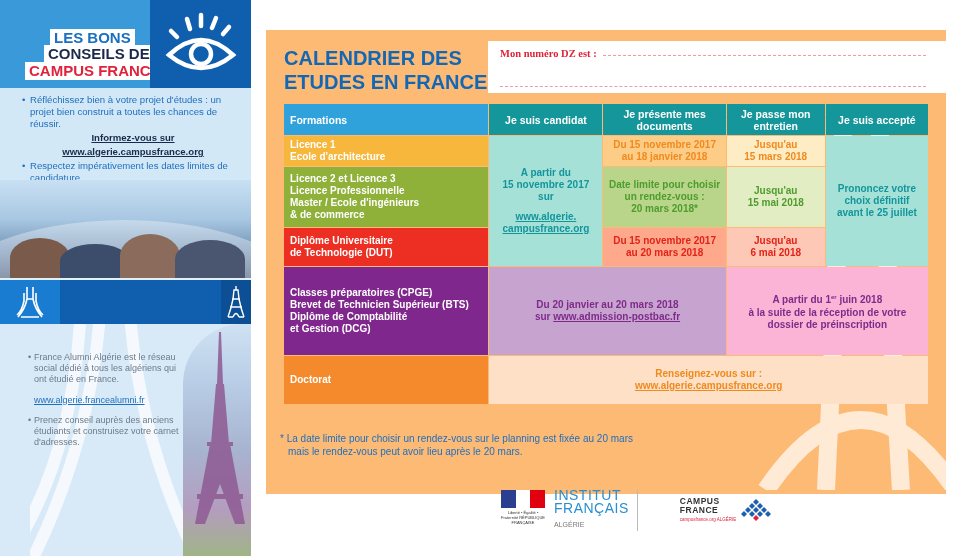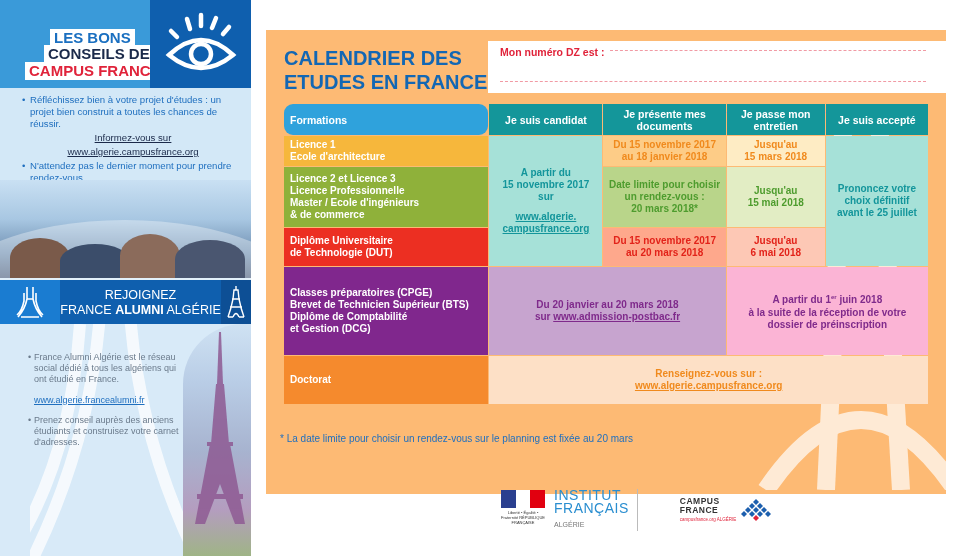--- a/index.html
+++ b/index.html
@@ -10,21 +10,21 @@
   .left { position: absolute; left: 0; top: 0; width: 251px; height: 556px; background: #d3e8f7; overflow: hidden; }
   .tips-head { position: absolute; left: 0; top: 0; width: 295px; height: 88px; background: #3a9ad9; }
   .eye-box { position: absolute; left: 150px; top: 0; width: 101px; height: 88px; background: #0f5fae; display: flex; align-items: center; justify-content: center; }
   .badge-line { position: absolute; background: #fff; font-weight: bold; font-size: 15px; line-height: 18px; padding: 0 4px; }
   .b1 { left: 50px; top: 29px; color: #1a6fc0; }
   .b2 { left: 44px; top: 45px; color: #1b2a4a; }
   .b3 { left: 25px; top: 62px; color: #e0233a; }
   .tips { position: absolute; left: 22px; top: 94px; width: 222px; font-size: 9.6px; line-height: 12px; color: #1f6fbf; }
   .tips li { list-style: none; position: relative; padding-left: 8px; margin-bottom: 1px; }
   .tips li::before { content: "•"; position: absolute; left: 0; }
-  .tips .center-link { text-align: center; color: #1b2a4a; font-weight: normal; text-decoration: underline; margin: 2px 0; }
+  .tips .center-link { text-align: center; color: #1b2a4a; font-weight: bold; text-decoration: underline; margin: 2px 0; }
   .photo { position: absolute; left: 0; top: 180px; width: 251px; height: 98px; background: linear-gradient(180deg, #c9e0f3 0%, #a8c7e2 40%, #6f8fb1 75%, #4c5f7d 100%); }
   .photo .arc { position: absolute; left: -60px; top: 40px; width: 370px; height: 160px; border-radius: 50%; background: rgba(255,255,255,0.35); }
   .people { position: absolute; bottom: 0; height: 40px; border-radius: 50% 50% 0 0; }
   .alumni-bar { position: absolute; left: 0; top: 280px; width: 251px; height: 44px; background: #0f5fae; }
   .alumni-left { position: absolute; left: 0; top: 0; width: 60px; height: 44px; background: #1a7cd1; display: flex; align-items: center; justify-content: center; }
   .alumni-right { position: absolute; right: 0; top: 0; width: 30px; height: 44px; background: #0d4f95; display: flex; align-items: center; justify-content: center; }
   .alumni-text { position: absolute; left: 60px; right: 30px; top: 8px; text-align: center; color: #fff; font-size: 12.5px; line-height: 15px; }
   .alumni-text b { font-weight: bold; }
   .alumni-body { position: absolute; left: 0; top: 324px; width: 251px; height: 232px; background: #d8eaf8; }
   .monument-bg { position: absolute; left: 30px; top: 0; }
@@ -32,21 +32,21 @@
   .alumni-list { position: absolute; left: 28px; top: 352px; width: 160px; font-size: 9px; line-height: 11.2px; color: #6b7b8c; }
   .alumni-list p { position: relative; padding-left: 6px; margin-bottom: 9px; }
   .alumni-list p.bul::before { content: "•"; position: absolute; left: 0; }
   .alumni-list .link { color: #1f6fbf; text-decoration: underline; padding-left: 6px; }
 
   
   .panel { position: absolute; left: 266px; top: 30px; width: 680px; height: 464px; background: #fdba74; overflow: hidden; }
   .watermark { position: absolute; right: -40px; top: 80px; }
   .title { position: absolute; left: 18px; top: 16px; color: #1367b4; font-weight: bold; font-size: 20px; line-height: 24px; }
   .dz-box { position: absolute; left: 222px; top: 11px; width: 458px; height: 52px; background: #fff; padding: 4px 20px 0 12px; }
-  .dz-line { display: flex; align-items: center; height: 14px; margin-bottom: 17px; }
+  .dz-line { display: flex; align-items: flex-end; height: 14px; margin-bottom: 17px; font-family: Liberation Serif, serif; }
   .dz-label { color: #e0233a; font-size: 10.5px; font-weight: bold; white-space: nowrap; margin-right: 6px; }
   .dz-dash { flex: 1; border-bottom: 1px dashed #f19aa4; margin-bottom: 3px; }
 
   table.cal { position: absolute; left: 17px; top: 73px; width: 646px; border-collapse: separate; border-spacing: 1.5px; font-weight: bold; }
   table.cal td, table.cal th { text-align: center; vertical-align: middle; font-size: 10px; line-height: 12px; padding: 2px 4px; }
   table.cal th { background: #14969a; color: #fff; height: 31px; font-size: 10.5px; }
   table.cal th.form-h { background: #2fa2dc; text-align: left; padding-left: 6px; }
   td.form { text-align: left !important; color: #fff; padding-left: 6px !important; margin-top: 40px; }
   .c-l1 { background: #f6b73c; height: 30px; }
   .c-l23 { background: #8fb13a; height: 60px; }
@@ -105,40 +105,37 @@
             <circle cx="40" cy="43" r="10"></circle>
           </g>
         </svg>
       </div>
     </div>
 
     <ul class="tips">
       <li>Réfléchissez bien à votre projet d'études : un projet bien construit a toutes les chances de réussir.</li>
       <div class="center-link" style="text-decoration:underline;">Informez-vous sur</div>
       <div class="center-link">www.algerie.campusfrance.org</div>
+      <li>Respectez impérativement  les dates limites de candidature.</li>
       <li>N'attendez pas le dernier moment pour prendre rendez-vous.</li>
     </ul>
 
     <div class="photo">
       <div class="arc"></div>
       <div class="people" style="left:10px;width:60px;background:#7a5a4a;"></div>
       <div class="people" style="left:60px;width:70px;background:#3b4d6a;height:34px;"></div>
       <div class="people" style="left:120px;width:60px;background:#8b6b5b;height:44px;"></div>
       <div class="people" style="left:175px;width:70px;background:#4a5670;height:38px;"></div>
     </div>
 
     <div class="alumni-bar">
       <div class="alumni-left">
         <svg width="30" height="34" viewBox="0 0 30 34" fill="none" stroke="#fff" stroke-width="1.6">
           <path d="M12 2 L12 14 Q10 24 3 32 M18 2 L18 14 Q20 24 27 32 M9 8 L9 16 Q7 26 2 30 M21 8 L21 16 Q23 26 28 30 M12 14 L18 14 M6 32 L24 32"></path>
         </svg>
-      </div>
-      <div class="alumni-text">
-        <div>REJOIGNEZ</div>
-        <div><span>FRANCE </span><b>ALUMNI</b><span> ALGÉRIE</span></div>
       </div>
       <div class="alumni-right">
         <svg width="18" height="34" viewBox="0 0 18 34" fill="none" stroke="#fff" stroke-width="1.4">
           <path d="M9 1 L9 5 M7 5 L11 5 L12 14 L6 14 Z M5 14 L13 14 M6 14 Q4 24 1 32 M12 14 Q14 24 17 32 M3 22 L15 22 M1 32 L6 32 M12 32 L17 32 M6 32 Q9 25 12 32"></path>
         </svg>
       </div>
     </div>
 
     <div class="alumni-body">
       <svg class="monument-bg" width="170" height="232" viewBox="0 0 170 232">
@@ -191,21 +188,21 @@
           <span class="dz-dash"></span>
         </div>
       <div class="dz-line">
           <span class="dz-dash"></span>
         </div>
     </div>
 
     <table class="cal">
       <tbody>
           <tr>
-        <th class="form-h" style="width:204px;border-radius:9px;">Formations</th>
+        <th class="form-h" style="width:204px;">Formations</th>
         <th>Je suis candidat</th>
         <th>Je présente mes documents</th>
         <th>Je passe mon entretien</th>
         <th>Je suis accepté</th>
       </tr>
 
       <tr>
         <td class="form c-l1">
           <div>Licence 1</div>
           <div>Ecole d'architecture</div>
@@ -288,20 +285,21 @@
         <td class="doc-mid" colspan="4">
           <div>Renseignez-vous sur :</div>
           <div class="u">www.algerie.campusfrance.org</div>
         </td>
       </tr>
     </tbody>
       </table>
 
     <div class="footnote">
       <div>* La date limite pour choisir un rendez-vous sur le planning est fixée au 20 mars</div>
+      <div class="l2">mais le rendez-vous peut avoir lieu après le 20 mars.</div>
     </div>
   </div>
 
   <div class="logos">
     <div class="marianne">
       <div class="flag">
           <span style="background:#2a3f8f"></span>
           <span style="background:#ffffff"></span>
           <span style="background:#e1000f"></span>
         </div>

